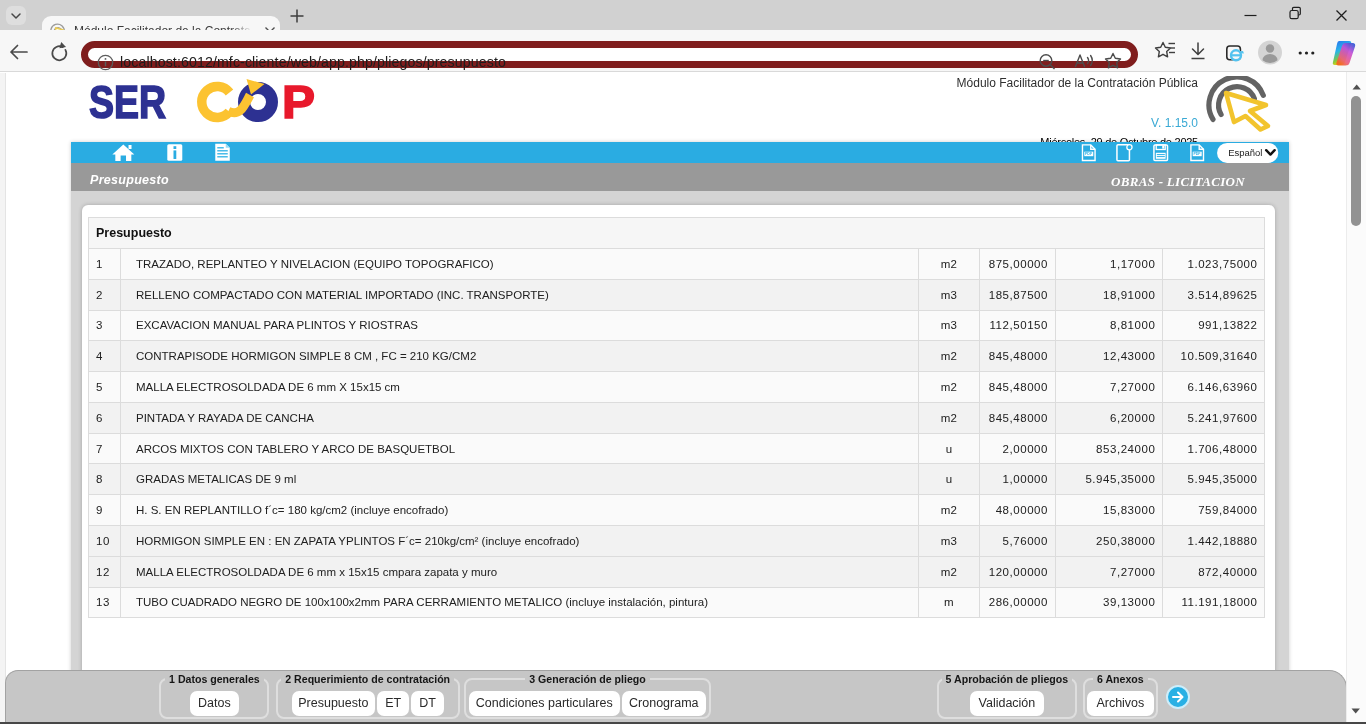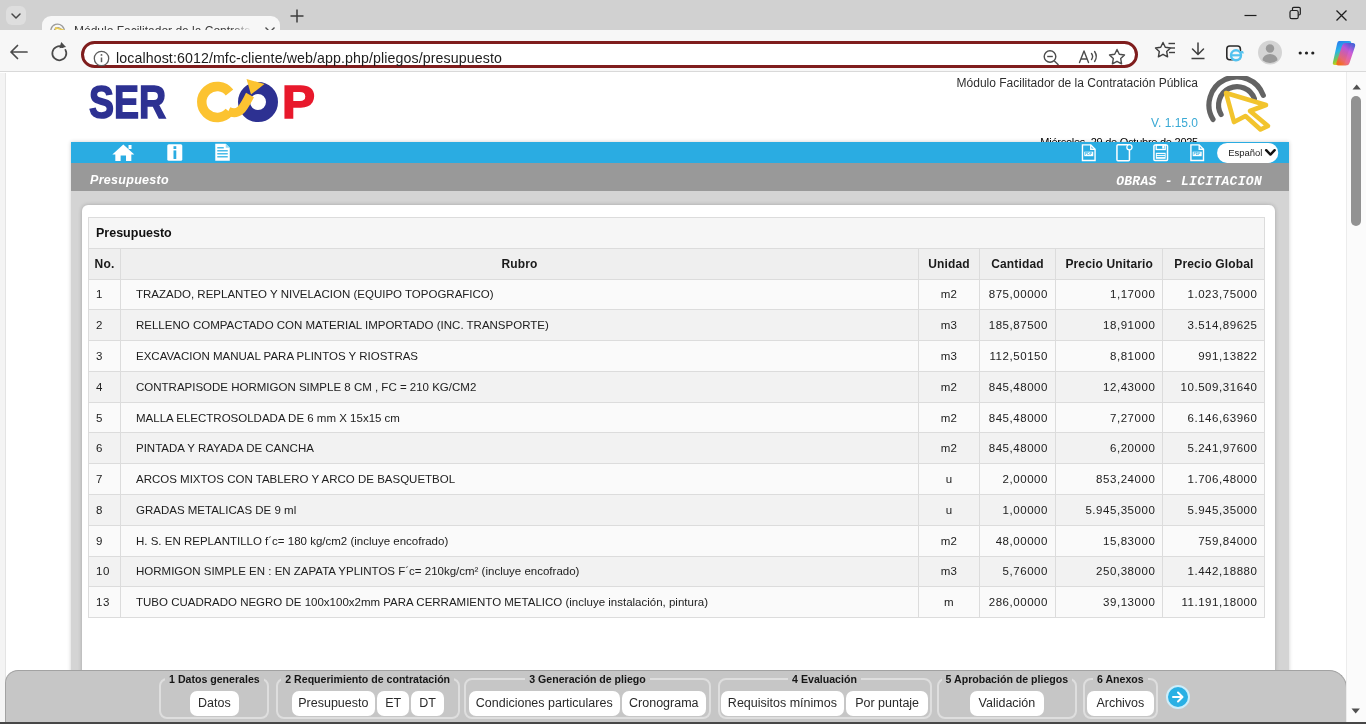--- a/index.html
+++ b/index.html
@@ -5,33 +5,33 @@
   * { margin:0; padding:0; box-sizing:border-box; }
   html,body { width:1366px; height:724px; overflow:hidden; background:#fff;
     font-family:"Liberation Sans", sans-serif; }
   
   #tabstrip { position:absolute; left:0; top:0; width:1366px; height:30px; background:#d1d1d1; }
   #chevbtn { position:absolute; left:6px; top:6px; width:20px; height:19px; border-radius:6px; background:#dedede; }
   #tab { position:absolute; left:42px; top:16px; width:238px; height:28px; background:#f7f7f7; border-radius:9px 9px 0 0; }
   #tabtitle { position:absolute; left:32px; top:8px; width:178px; height:16px; font-size:12px; color:#3b3b3b; white-space:nowrap; overflow:hidden;
      -webkit-mask-image: linear-gradient(90deg,#000 88%,transparent 100%); }
   #toolbar { position:absolute; left:0; top:30px; width:1366px; height:42px; background:#f7f7f7; border-bottom:1px solid #d9d9d9; }
-  #urlpill { position:absolute; left:81px; top:11px; width:1057px; height:27px; background:#fff; border:3px solid #7f1d1d; border-radius:14px;text-decoration:underline; }
+  #urlpill { position:absolute; left:81px; top:11px; width:1057px; height:27px; background:#fff; border:7px solid #7f1d1d; border-radius:14px;text-decoration:underline; }
   #urltext { position:absolute; left:32px; top:5.5px; font-size:14.2px; color:#1d1d1d; letter-spacing:0.1px; }
   
   #page { position:absolute; left:0; top:73px; width:1346px; height:649px; background:#fff; overflow:hidden; }
   #leftstrip { position:absolute; left:0; top:0; width:6px; height:649px; background:#f4f4f4; border-right:1px solid #e4e4e4; }
   #hdrright { position:absolute; right:148px; top:3px; text-align:right; }
   #hdrright .l1 { font-size:12px; color:#2f2f2f; line-height:15px; }
   #hdrright .l2 { font-size:12px; color:#3aa9d4; line-height:17px;margin-top:24px; }
   #hdrright .l3 { font-size:11px; color:#000; line-height:20px; letter-spacing:-0.25px; }
   #bluebar { position:absolute; left:71px; top:68.5px; width:1218px; height:21.7px; background:#2aace2; }
   #graybar { position:absolute; left:71px; top:90.2px; width:1218px; height:27.5px; background:#999999; color:#fff; }
   #graybar .gl { position:absolute; left:19px; top:10px; font-style:italic; font-weight:bold; font-size:12.5px; letter-spacing:0.3px; }
-  #graybar .gr { position:absolute; right:27px; top:11px; font-style:italic; font-weight:bold; font-size:13px; font-family:Liberation Mono, monospace; letter-spacing:0.3px;}
+  #graybar .gr { position:absolute; right:44px; top:11px; font-style:italic; font-weight:bold; font-size:13px; font-family:Liberation Serif, serif; letter-spacing:0.3px;}
   #surround { position:absolute; left:71px; top:117.7px; width:1218px; height:531.3px; background:#d4d4d4; }
   #panel { position:absolute; left:11px; top:14.7px; width:1193px; height:517px; background:#fff; border-radius:6px 6px 0 0; box-shadow:0 0 4px rgba(0,0,0,0.22); }
   
   #tbl { position:absolute; left:6px; top:12.1px; width:1176.5px; border-collapse:collapse; table-layout:fixed;
         font-size:11.5px; color:#212121; }
   #tbl td, #tbl th { border:1px solid #dcdcdc; overflow:hidden; white-space:nowrap; }
   #tbl .title { height:30.5px; background:#f6f6f6; font-size:12.5px; font-weight:bold; text-align:left; padding-left:7px; color:#111;}
   #tbl .hr th { height:30.6px; background:#efefef; font-size:12px; letter-spacing:0.15px; text-align:center; color:#1a1a1a; }
   #tbl td { height:30.79px; letter-spacing:0; }
   #tbl tr.odd td { background:#fafafa; }
@@ -265,28 +265,20 @@
             <col style="width:798px">
             <col style="width:61px">
             <col style="width:76px">
             <col style="width:107.4px">
             <col style="width:102.1px">
           </colgroup>
         <tbody>
             <tr>
               <th class="title" colspan="6">Presupuesto</th>
             </tr>
-        <tr class="hr">
-              <th>No.</th>
-              <th>Rubro</th>
-              <th>Unidad</th>
-              <th>Cantidad</th>
-              <th>Precio Unitario</th>
-              <th>Precio Global</th>
-            </tr>
         <tr class="odd">
               <td class="no">1</td>
               <td class="ru">TRAZADO, REPLANTEO Y NIVELACION (EQUIPO TOPOGRAFICO)</td>
               <td class="un">m2</td>
               <td class="num">875,00000</td>
               <td class="num">1,17000</td>
               <td class="num">1.023,75000</td>
             </tr>
         <tr class="even">
               <td class="no">2</td>
@@ -352,20 +344,28 @@
               <td class="num">15,83000</td>
               <td class="num">759,84000</td>
             </tr>
         <tr class="even">
               <td class="no">10</td>
               <td class="ru">HORMIGON SIMPLE EN : EN ZAPATA YPLINTOS F´c= 210kg/cm² (incluye encofrado)</td>
               <td class="un">m3</td>
               <td class="num">5,76000</td>
               <td class="num">250,38000</td>
               <td class="num">1.442,18880</td>
+            </tr>
+        <tr class="even">
+              <td class="no">12</td>
+              <td class="ru">MALLA ELECTROSOLDADA DE 6 mm x 15x15 cmpara zapata y muro</td>
+              <td class="un">m2</td>
+              <td class="num">120,00000</td>
+              <td class="num">7,27000</td>
+              <td class="num">872,40000</td>
             </tr>
         <tr class="odd">
               <td class="no">13</td>
               <td class="ru">TUBO CUADRADO NEGRO DE 100x100x2mm PARA CERRAMIENTO METALICO (incluye instalación, pintura)</td>
               <td class="un">m</td>
               <td class="num">286,00000</td>
               <td class="num">39,13000</td>
               <td class="num">11.191,18000</td>
             </tr>
       </tbody>
@@ -388,27 +388,20 @@
         <div class="btn" style="width:32.3px;">DT</div>
       </div>
   </fieldset>
   <fieldset style="left:457.7px; width:247.7px;">
       <legend>3 Generación de pliego</legend>
     <div class="btnrow">
         <div class="btn" style="width:150.6px;">Condiciones particulares</div>
         <div class="btn" style="width:84.6px;">Cronograma</div>
       </div>
   </fieldset>
-  <fieldset style="left:711.5px; width:214px;">
-      <legend>4 Evaluación</legend>
-    <div class="btnrow">
-        <div class="btn" style="width:123.2px;">Requisitos mínimos</div>
-        <div class="btn" style="width:82.2px;">Por puntaje</div>
-      </div>
-  </fieldset>
   <fieldset style="left:931px; width:139.8px;">
       <legend>5 Aprobación de pliegos</legend>
     <div class="btnrow">
         <div class="btn" style="width:73.4px;">Validación</div>
       </div>
   </fieldset>
   <fieldset style="left:1077px; width:74.7px;">
       <legend>6 Anexos</legend>
     <div class="btnrow">
         <div class="btn" style="width:67.2px;">Archivos</div>

